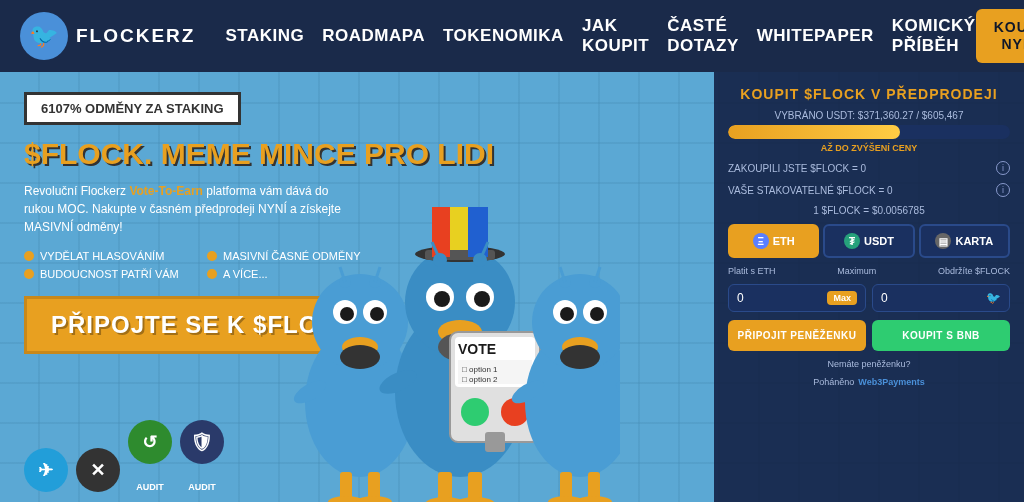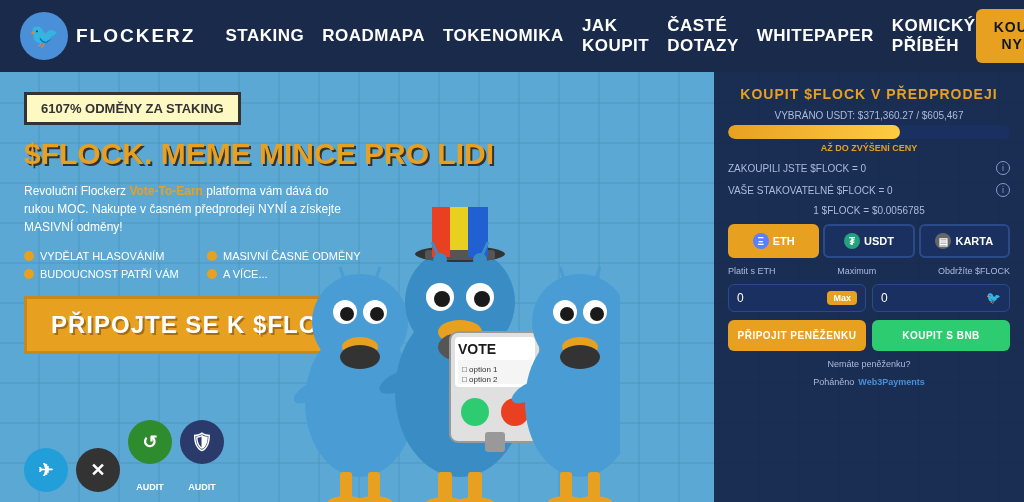--- a/index.html
+++ b/index.html
@@ -136,21 +136,21 @@
 
     
     .left-panel {
       flex: 1;
       padding: 20px 20px 10px 24px;
       position: relative;
     }
 
     .staking-badge {
       display: inline-block;
-      background: #fef9c3;
+      background: #ffffff;
       border: 3px solid #333;
       padding: 6px 14px;
       font-size: 13px;
       font-weight: 900;
       color: #333;
       text-transform: uppercase;
       margin-bottom: 12px;
       font-family: 'Arial Black', Arial, sans-serif;
     }
 

